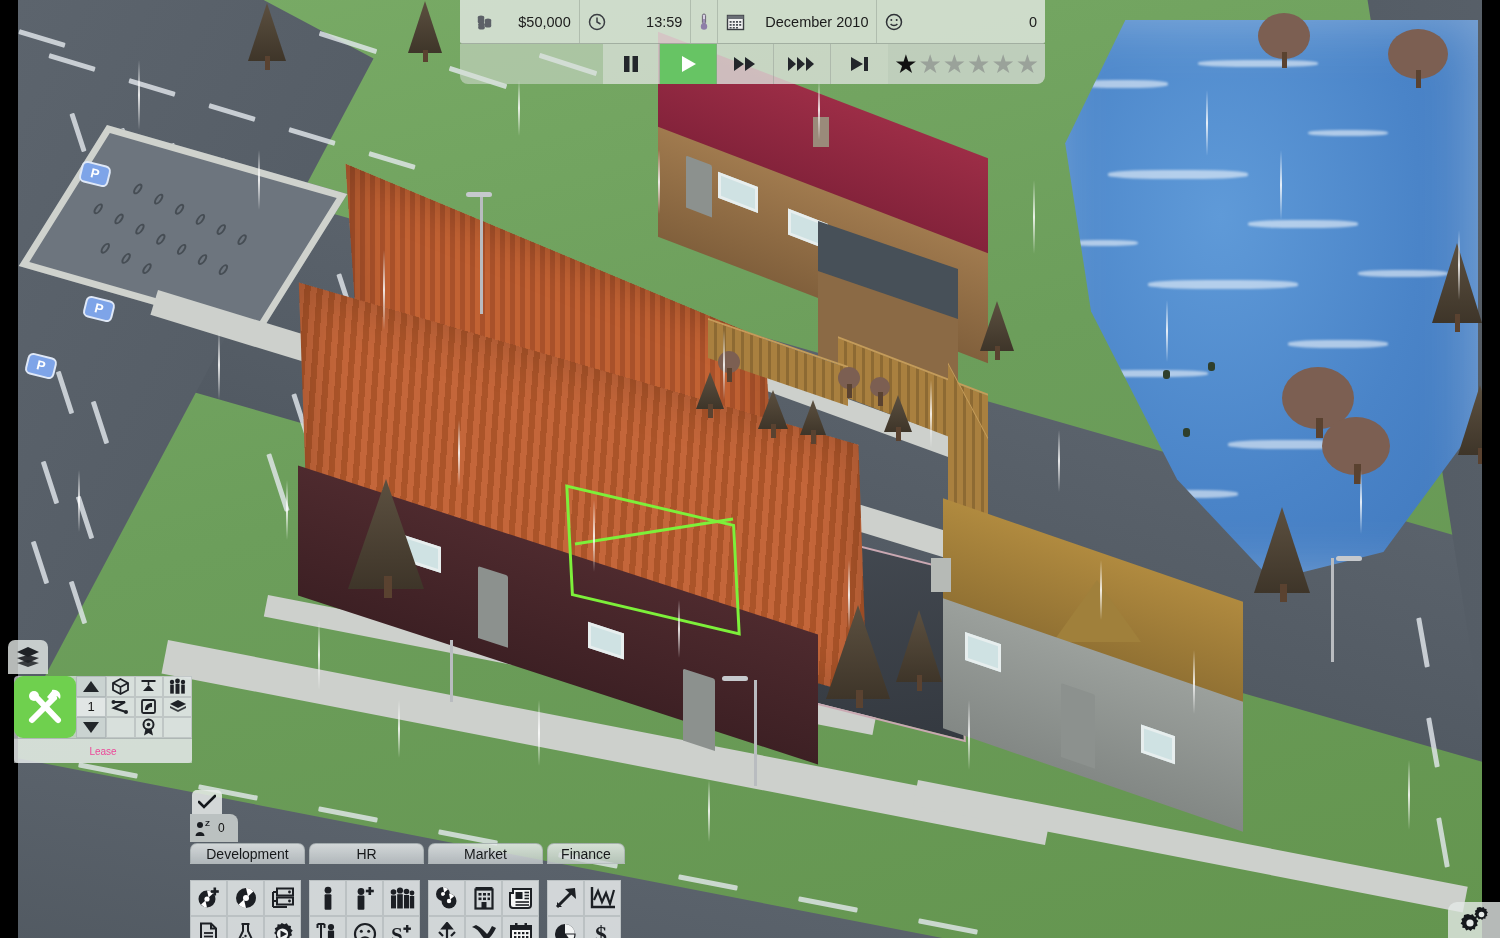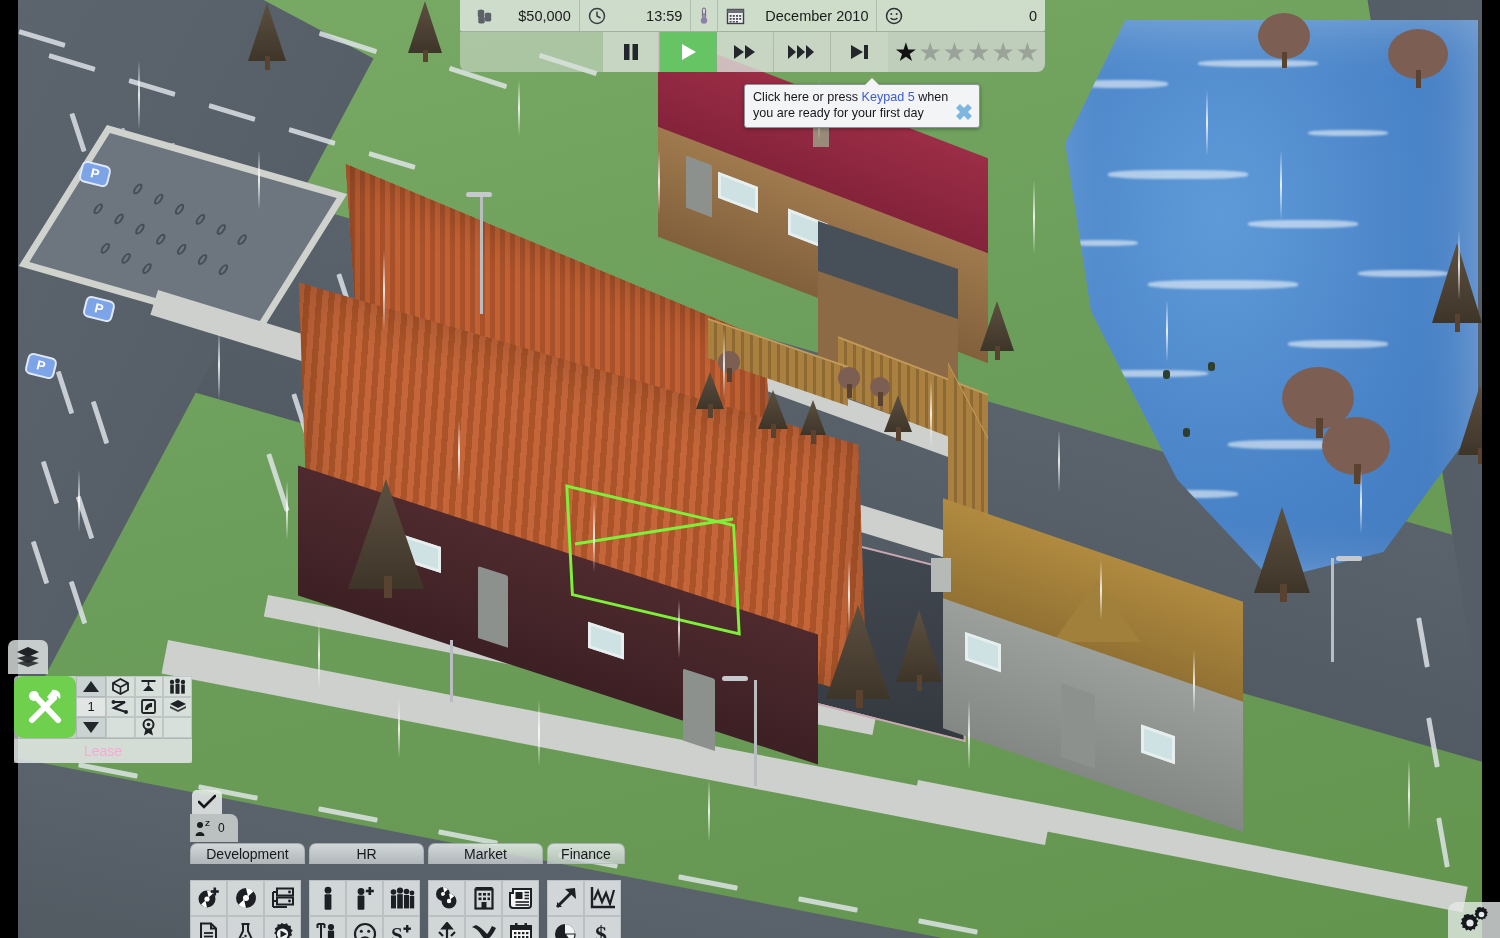--- a/index.html
+++ b/index.html
@@ -122,21 +122,21 @@
 
   
   .lamp-pole { position:absolute; width:3px; background:#b9bcc0; }
   .lamp-head { position:absolute; width:26px; height:5px; background:#c6c9cd; border-radius:3px; }
 
   
   .hud { position:absolute; z-index:50; }
 
   
   #topbar { left:460px; top:0; width:585px; }
-  #stat-row { display:flex; align-items:center; height:32px;
+  #stat-row { display:flex; align-items:center; height:44px;
       background:rgba(226,232,226,.82); border-bottom:1px solid rgba(120,130,120,.5);
       border-radius:0 0 2px 2px;padding-left:8px; }
   .stat { display:flex; align-items:center; gap:5px; height:100%; padding:0 8px;
       border-right:1px solid rgba(140,150,140,.45); font-size:14.5px; color:#1b1b1b; }
   .stat:last-child { border-right:none; }
   .stat .val { font-size:14.5px; }
 
   #speed-row { display:flex; justify-content:flex-end; margin-top:0; }
   #speed-wrap { display:flex; height:40px; background:rgba(215,222,215,.55);
       border-radius:0 0 8px 8px; overflow:hidden; }
@@ -173,22 +173,22 @@
       display:flex; align-items:center; justify-content:center; cursor:pointer; }
   #tp-stepper { width:30px; display:flex; flex-direction:column; }
   .step { height:20.6px; display:flex; align-items:center; justify-content:center;
       background:rgba(205,211,213,.85); border:1px solid rgba(160,168,170,.6); cursor:pointer; }
   .step.num { background:rgba(228,232,233,.9); font-size:13px; color:#1a1a1a; cursor:default; }
   #tp-grid { flex:1; display:grid; grid-template-columns:repeat(3,1fr);
       grid-auto-rows:20.6px; }
   .tcell { display:flex; align-items:center; justify-content:center;
       background:rgba(222,227,228,.8); border:1px solid rgba(165,172,174,.5); cursor:pointer; }
   .tcell.blank { cursor:default; }
-  #lease-hdr { height:25px; line-height:25px; text-align:center; font-size:14px;
-      color:#f9a8d4; background:rgba(230,234,234,.55); border-top:1px solid rgba(150,158,158,.6); }
+  #lease-hdr { height:25px; line-height:25px; text-align:center; font-size:10px;
+      color:#ec4899; background:rgba(230,234,234,.55); border-top:1px solid rgba(150,158,158,.6); }
   #lease-info { position:absolute; left:0; top:788px; width:192px; height:150px;
       background:rgba(196,200,200,.78); padding:8px 9px; font-size:12.5px; color:#101010;
       line-height:1.45; }
 
   
   #check-btn { left:192px; top:790px; width:30px; height:24px;
       background:rgba(233,236,234,.85); border-radius:5px 5px 0 0;
       display:flex;align-items:center;justify-content:center; cursor:pointer; }
   #sleep-box { left:190px; top:814px; width:48px; height:28px;
       background:rgba(205,210,208,.85); border-radius:0 8px 0 0;
@@ -611,25 +611,20 @@
           <span class="star">★</span>
           <span class="star">★</span>
           <span class="star">★</span>
           <span class="star">★</span>
           <span class="star">★</span>
         </div>
       </div>
     </div>
   </div>
 
-  <div class="hud" id="tooltip">
-    <div id="tt-arrow"></div>
-    <span>Click here or press </span><span class="hl">Keypad 5</span><span> when you are ready for your first day</span>
-    <div id="tt-close">✖</div>
-  </div>
 
   <div class="hud" id="layers-btn">
     <span>
       <svg width="24" height="22" viewBox="0 0 24 22">
           <g fill="#1f2226">
         <path d="M12 1 L23 6 L12 11 L1 6 Z"></path>
             <path d="M12 9 L23 12 L12 17 L1 12 Z" opacity=".92"></path>
             <path d="M12 14 L23 17 L12 21 L1 17 Z" opacity=".85"></path>
       </g>
         </svg>

